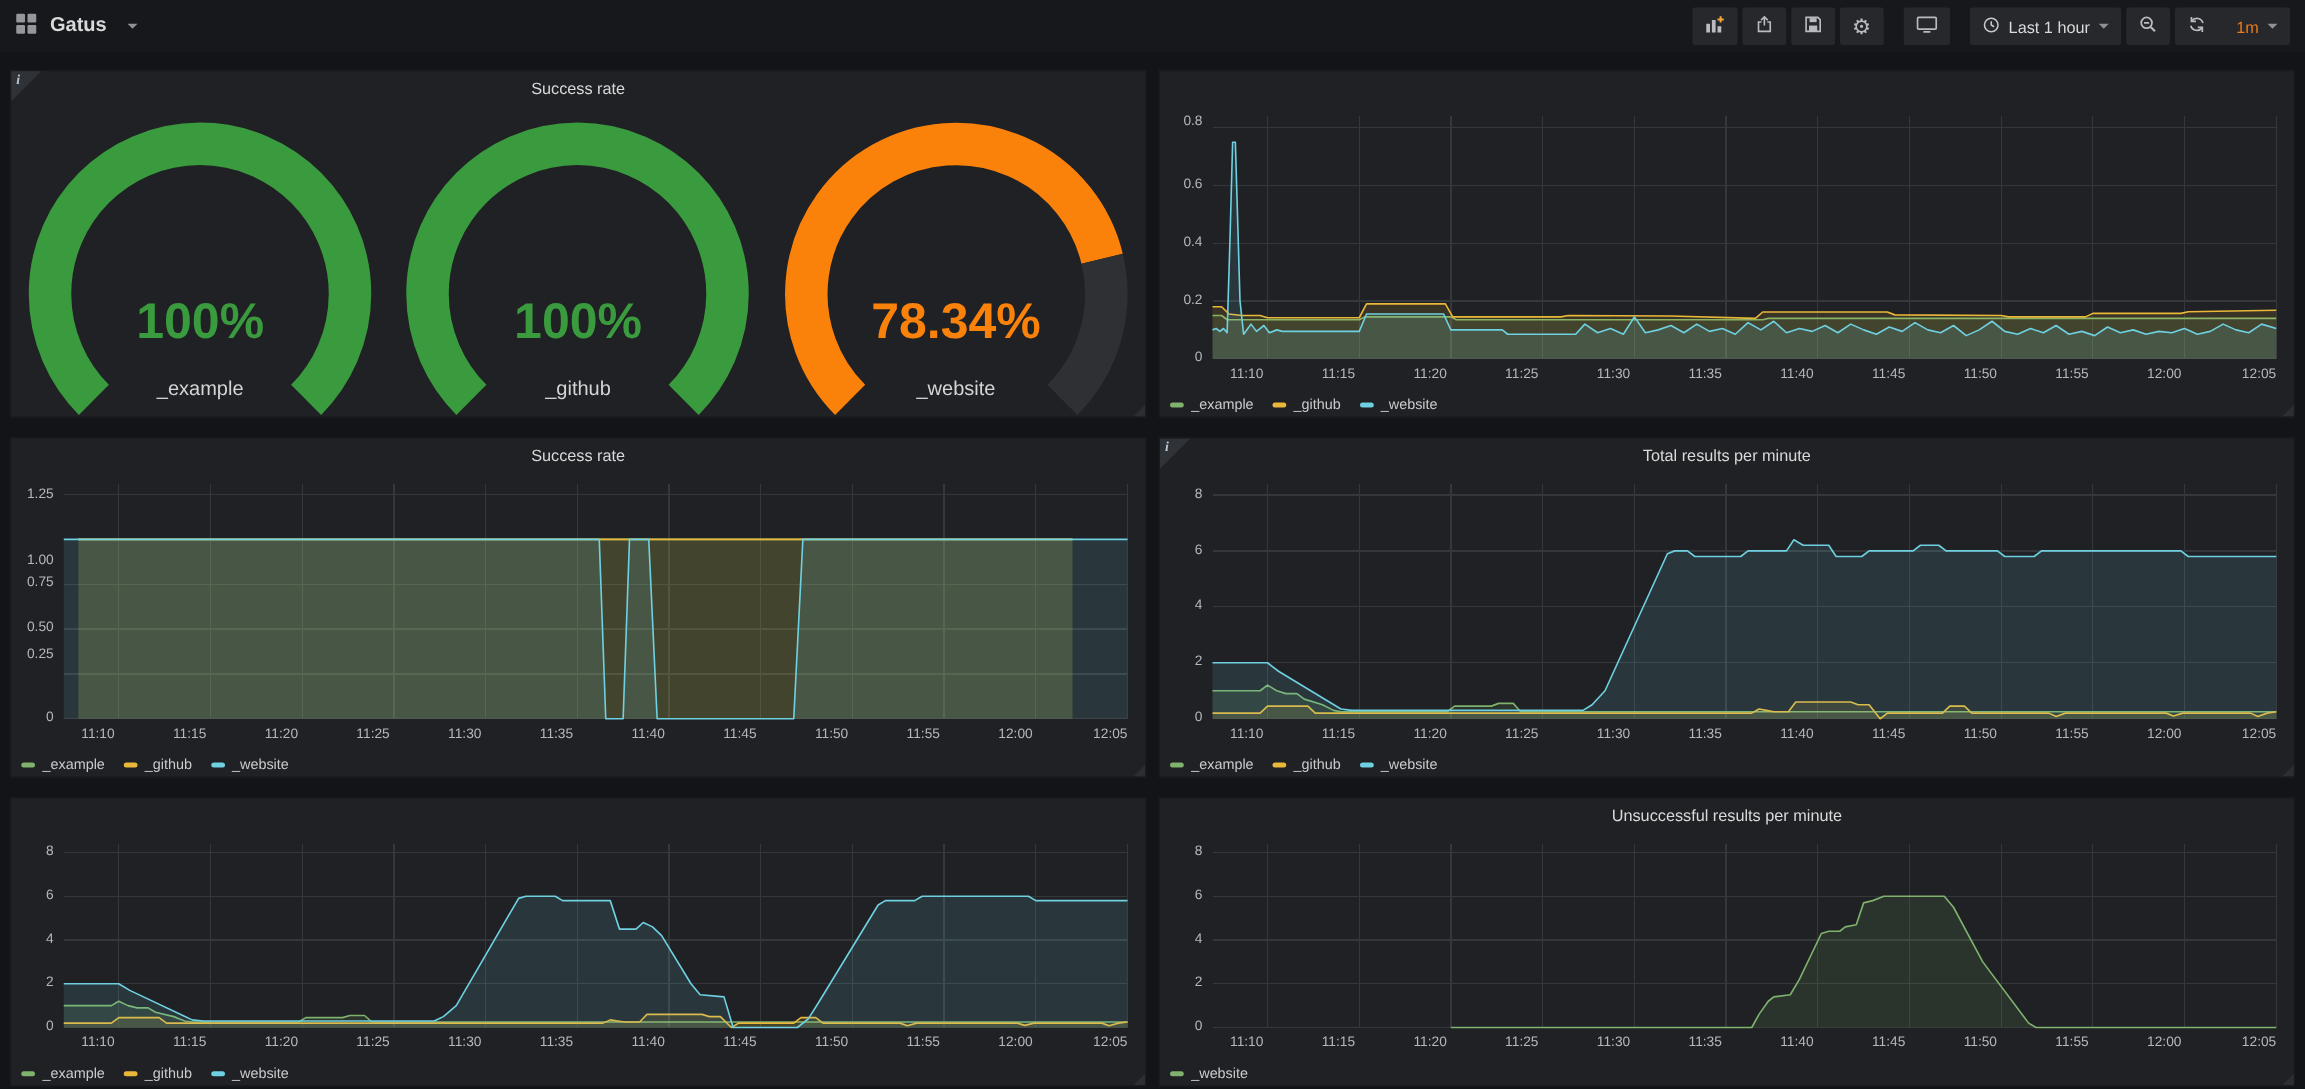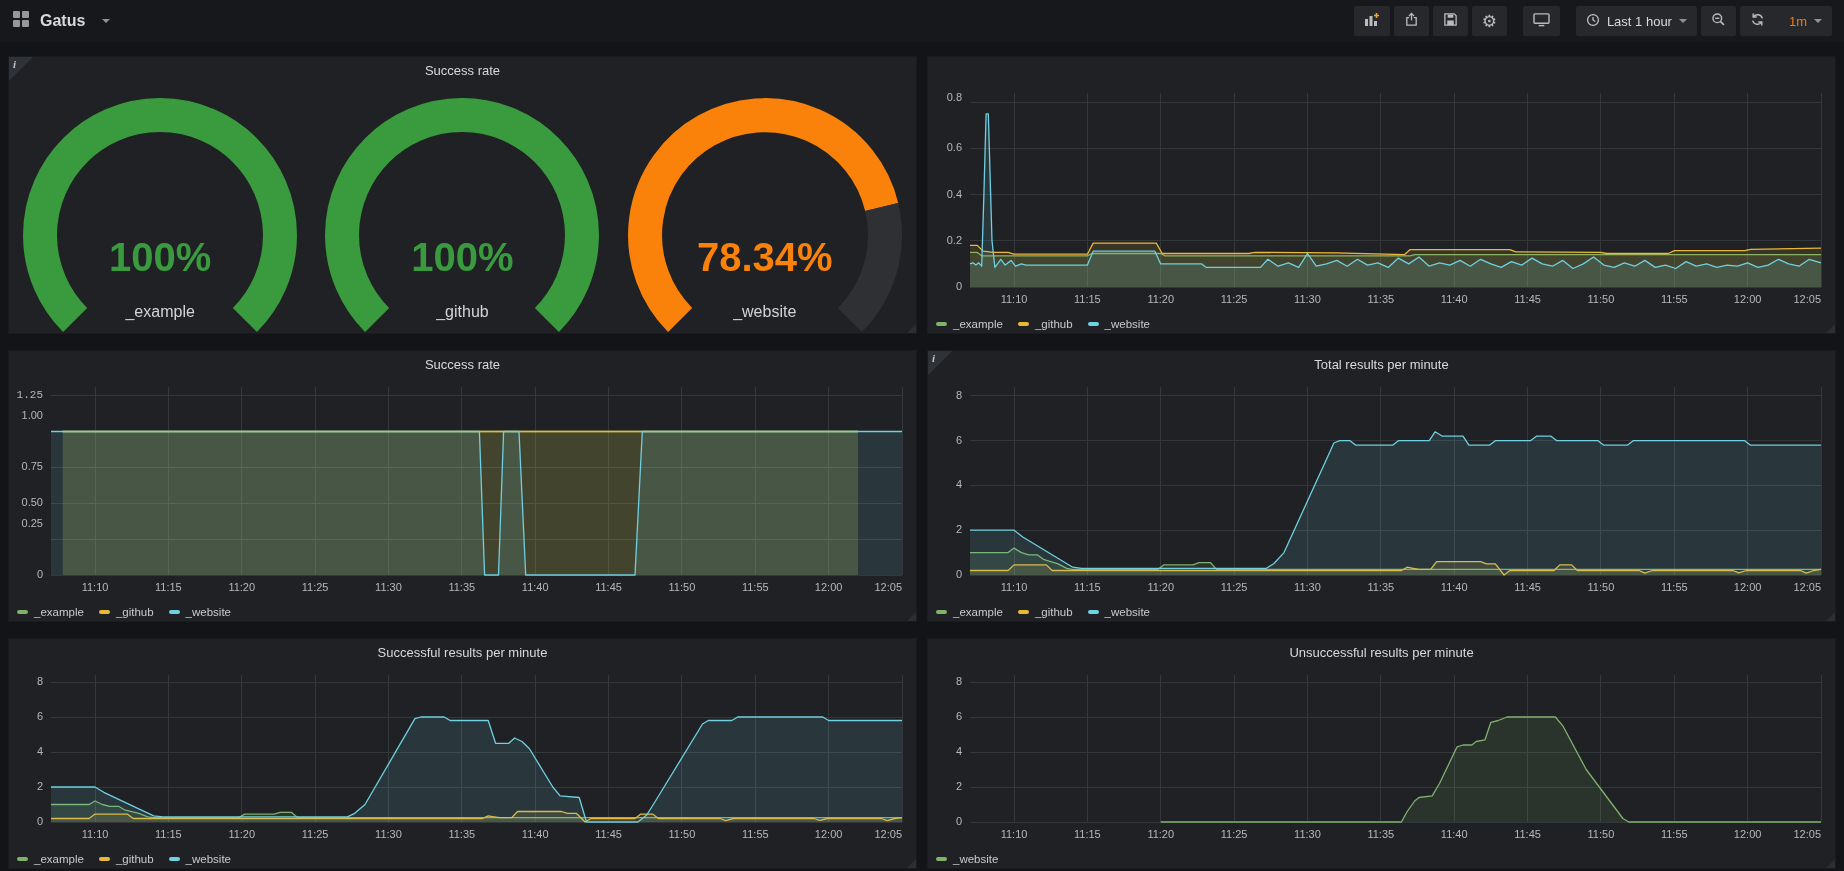--- a/index.html
+++ b/index.html
@@ -35,21 +35,21 @@
   .info-corner { position:absolute; top:0; left:0; width:0; height:0;
                  border-top:24px solid #2f3237; border-right:24px solid transparent; z-index:2; }
   .info-i { position:absolute; top:-23px; left:4px; font:italic bold 11px "Liberation Serif",serif; color:#b9c8d4; }
   .grip { position:absolute; right:0; bottom:0; width:0; height:0;
           border-bottom:9px solid #2c2e33; border-left:9px solid transparent; cursor:nwse-resize; }
 
   
   .chart { position:absolute; top:28px; left:0; right:0; bottom:0; }
   .chart svg { position:absolute; top:0; left:0; }
   .ytick { position:absolute; left:0; text-align:right; font-size:11px; color:#b5b8bb; }
-  .xtick { position:absolute; text-align:center; font-size:11px; color:#b5b8bb; }
+  .xtick { position:absolute; font-size:11px; color:#b5b8bb; }
   .legend { position:absolute; left:8px; bottom:3px; display:flex; }
   .legend-item { display:flex; align-items:center; margin-right:15px; font-size:11.5px; color:#c9cbcd; cursor:pointer; }
   .swatch { width:11px; height:4px; border-radius:2px; margin-right:6px; }
 
   
   .gauges { position:absolute; top:28px; left:0; right:0; bottom:0; display:flex; }
   .gauge { position:relative; width:33.33%; height:100%; }
   .gauge svg { position:absolute; left:50%; top:0; transform:translateX(-50%); }
   .gauge-value { position:absolute; top:150px; left:0; right:0; text-align:center;
                  font-size:40px; font-weight:700; line-height:44px; }
@@ -275,22 +275,22 @@
           <path d="M53.7 52.5L849.0 52.5" fill="none" stroke="#7EB26D" stroke-width="1.3" stroke-linejoin="round"></path>
           <path d="M53.7 52.5L849.0 52.5L849.0 196.0L53.7 196.0Z" fill="#EAB839" fill-opacity="0.13" stroke="none"></path>
           <path d="M53.7 52.5L849.0 52.5" fill="none" stroke="#EAB839" stroke-width="1.3" stroke-linejoin="round"></path>
           <path d="M42.0 52.5L470.4 52.5L475.6 196.0L489.5 196.0L494.6 52.5L510.0 52.5L516.7 196.0L626.0 196.0L633.3 52.5L893.0 52.5L893.0 196.0L42.0 196.0Z" fill="#6ED0E0" fill-opacity="0.13" stroke="none"></path>
           <path d="M42.0 52.5L470.4 52.5L475.6 196.0L489.5 196.0L494.6 52.5L510.0 52.5L516.7 196.0L626.0 196.0L633.3 52.5L893.0 52.5" fill="none" stroke="#6ED0E0" stroke-width="1.3" stroke-linejoin="round"></path>
         </svg>
         <div class="ytick" style="top: 189px; width: 34px;">0</div>
         <div class="ytick" style="top: 138px; width: 34px;">0.25</div>
         <div class="ytick" style="top: 117.244px; width: 34px;">0.50</div>
         <div class="ytick" style="top: 81.3664px; width: 34px;">0.75</div>
-        <div class="ytick" style="top: 30px; width: 34px; text-align: right;">1.00</div>
-        <div class="ytick" style="top: 9.61069px; width: 34px; font-family: Liberation Mono, monospace;">1.25</div>
+        <div class="ytick" style="top: 63px; width: 34px; text-align: right;">1.00</div>
+        <div class="ytick" style="top: 9.61069px; width: 34px;">1.25</div>
         <div class="xtick" style="top: 202px; left: 56.0172px; width: 60px;">11:10</div>
         <div class="xtick" style="top: 202px; left: 129.379px; width: 60px;">11:15</div>
         <div class="xtick" style="top: 202px; left: 202.741px; width: 60px;">11:20</div>
         <div class="xtick" style="top: 202px; left: 276.103px; width: 60px;">11:25</div>
         <div class="xtick" style="top: 202px; left: 349.466px; width: 60px;">11:30</div>
         <div class="xtick" style="top: 202px; left: 422.828px; width: 60px;">11:35</div>
         <div class="xtick" style="top: 202px; left: 496.19px; width: 60px;">11:40</div>
         <div class="xtick" style="top: 202px; left: 569.552px; width: 60px;">11:45</div>
         <div class="xtick" style="top: 202px; left: 642.914px; width: 60px;">11:50</div>
         <div class="xtick" style="top: 202px; left: 716.276px; width: 60px;">11:55</div>
@@ -376,21 +376,20 @@
           <div class="legend-item">
             <div class="swatch" style="background: rgb(110, 208, 224);"></div>
             <div class="lname">_website</div>
           </div>
         </div>
       </div>
     <div class="grip"></div>
   </section>
 
   <section class="panel p4">
-    <h2 class="panel-title">Successful results per minute</h2>
     <div class="chart">
         <svg width="907" height="201">
           <g stroke="#35383b" stroke-width="1" shape-rendering="crispEdges">
             <line x1="42" x2="893" y1="155" y2="155"></line>
             <line x1="42" x2="893" y1="120" y2="120"></line>
             <line x1="42" x2="893" y1="85" y2="85"></line>
             <line x1="42" x2="893" y1="50" y2="50"></line>
             <line x1="42" x2="893" y1="15" y2="15"></line>
             <line x1="86.01724137931035" x2="86.01724137931035" y1="8" y2="155"></line>
             <line x1="159.3793103448276" x2="159.3793103448276" y1="8" y2="155"></line>

